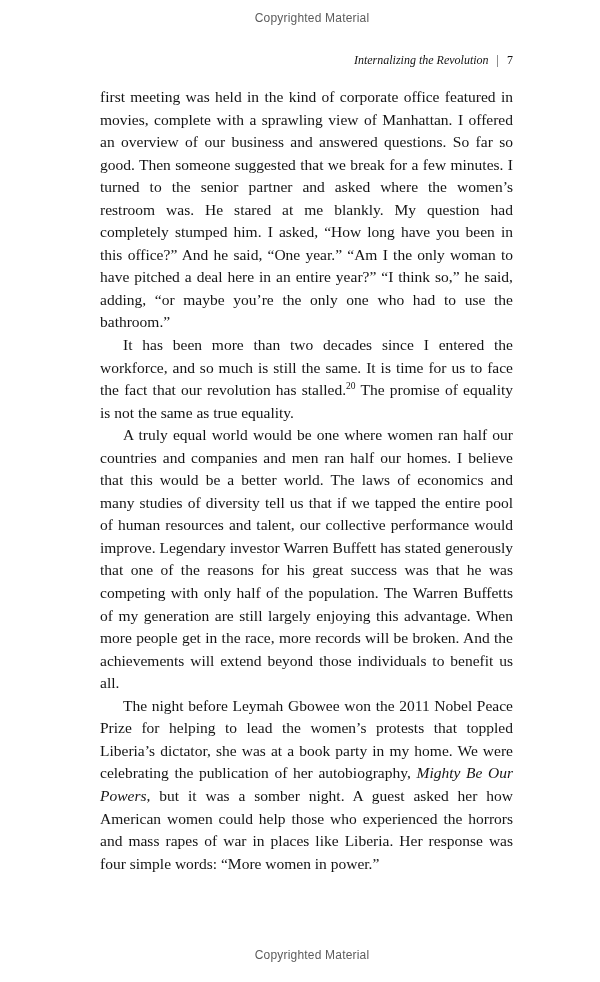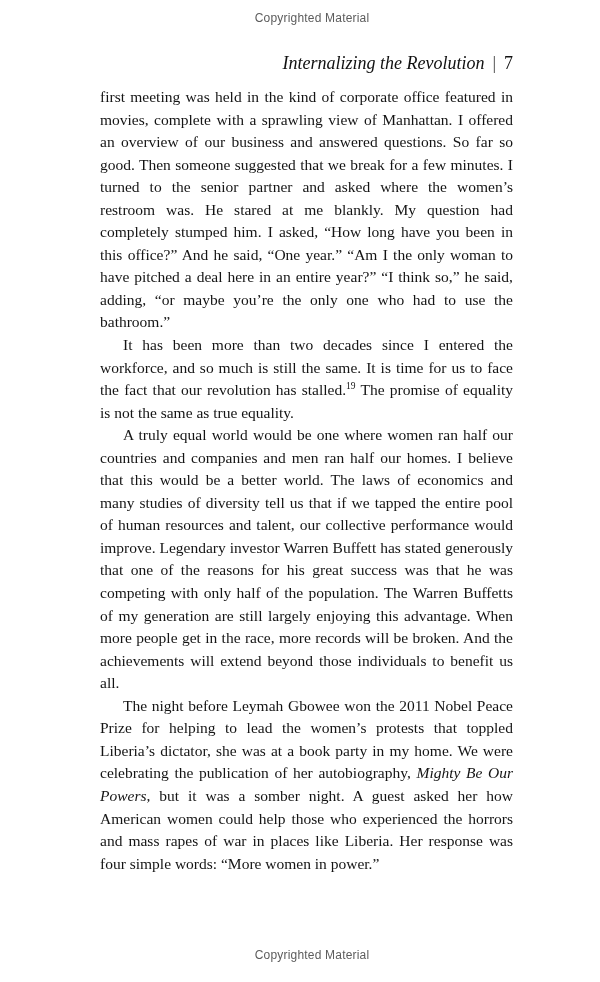--- a/index.html
+++ b/index.html
@@ -32,21 +32,21 @@
     letter-spacing: 0.2px;
   }
   .notice.top { top: 11px; }
   .notice.bottom { top: 948px; }
   .running-head {
     position: absolute;
     top: 53px;
     left: 100px;
     width: 413px;
     text-align: right;
-    font-size: 18px;
+    font-size: 12px;
     color: #111111;
     white-space: nowrap;
   }
   .head-title { font-style: italic; }
   .head-sep {
     display: inline-block;
     padding: 0 8px;
     color: #444444;
     font-style: normal;
   }
@@ -76,20 +76,20 @@
 <div class="page">
 
   <div class="notice top">Copyrighted Material</div>
 
   <div class="running-head">
     <span class="head-title">Internalizing the Revolution</span><span class="head-sep">|</span><span class="head-page">7</span>
   </div>
 
   <div class="body-text" id="paragraphs">
       <p class="para"><span>first meeting was held in the kind of corporate office featured in movies, complete with a sprawling view of Manhattan. I offered an overview of our business and answered questions. So far so good. Then someone suggested that we break for a few minutes. I turned to the senior partner and asked where the women’s restroom was. He stared at me blankly. My question had completely stumped him. I asked, “How long have you been in this office?” And he said, “One year.” “Am I the only woman to have pitched a deal here in an entire year?” “I think so,” he said, adding, “or maybe you’re the only one who had to use the bathroom.”</span></p>
-      <p class="para indent"><span>It has been more than two decades since I entered the workforce, and so much is still the same. It is time for us to face the fact that our revolution has stalled.</span><sup class="fn">19</sup><span> The promise of equality is not the same as true equality.</span></p>
+      <p class="para indent"><span>It has been more than two decades since I entered the workforce, and so much is still the same. It is time for us to face the fact that our revolution has stalled.</span><sup class="fn">20</sup><span> The promise of equality is not the same as true equality.</span></p>
       <p class="para indent"><span>A truly equal world would be one where women ran half our countries and companies and men ran half our homes. I believe that this would be a better world. The laws of economics and many studies of diversity tell us that if we tapped the entire pool of human resources and talent, our collective performance would improve. Legendary investor Warren Buffett has stated generously that one of the reasons for his great success was that he was competing with only half of the population. The Warren Buffetts of my generation are still largely enjoying this advantage. When more people get in the race, more records will be broken. And the achievements will extend beyond those individuals to benefit us all.</span></p>
       <p class="para indent"><span>The night before Leymah Gbowee won the 2011 Nobel Peace Prize for helping to lead the women’s protests that toppled Liberia’s dictator, she was at a book party in my home. We were celebrating the publication of her autobiography, </span><em class="book-title">Mighty Be Our Powers</em><span>, but it was a somber night. A guest asked her how American women could help those who experienced the horrors and mass rapes of war in places like Liberia. Her response was four simple words: “More women in power.”</span></p>
     </div>
 
   <div class="notice bottom">Copyrighted Material</div>
 
 </div>
 
 </body></html>

